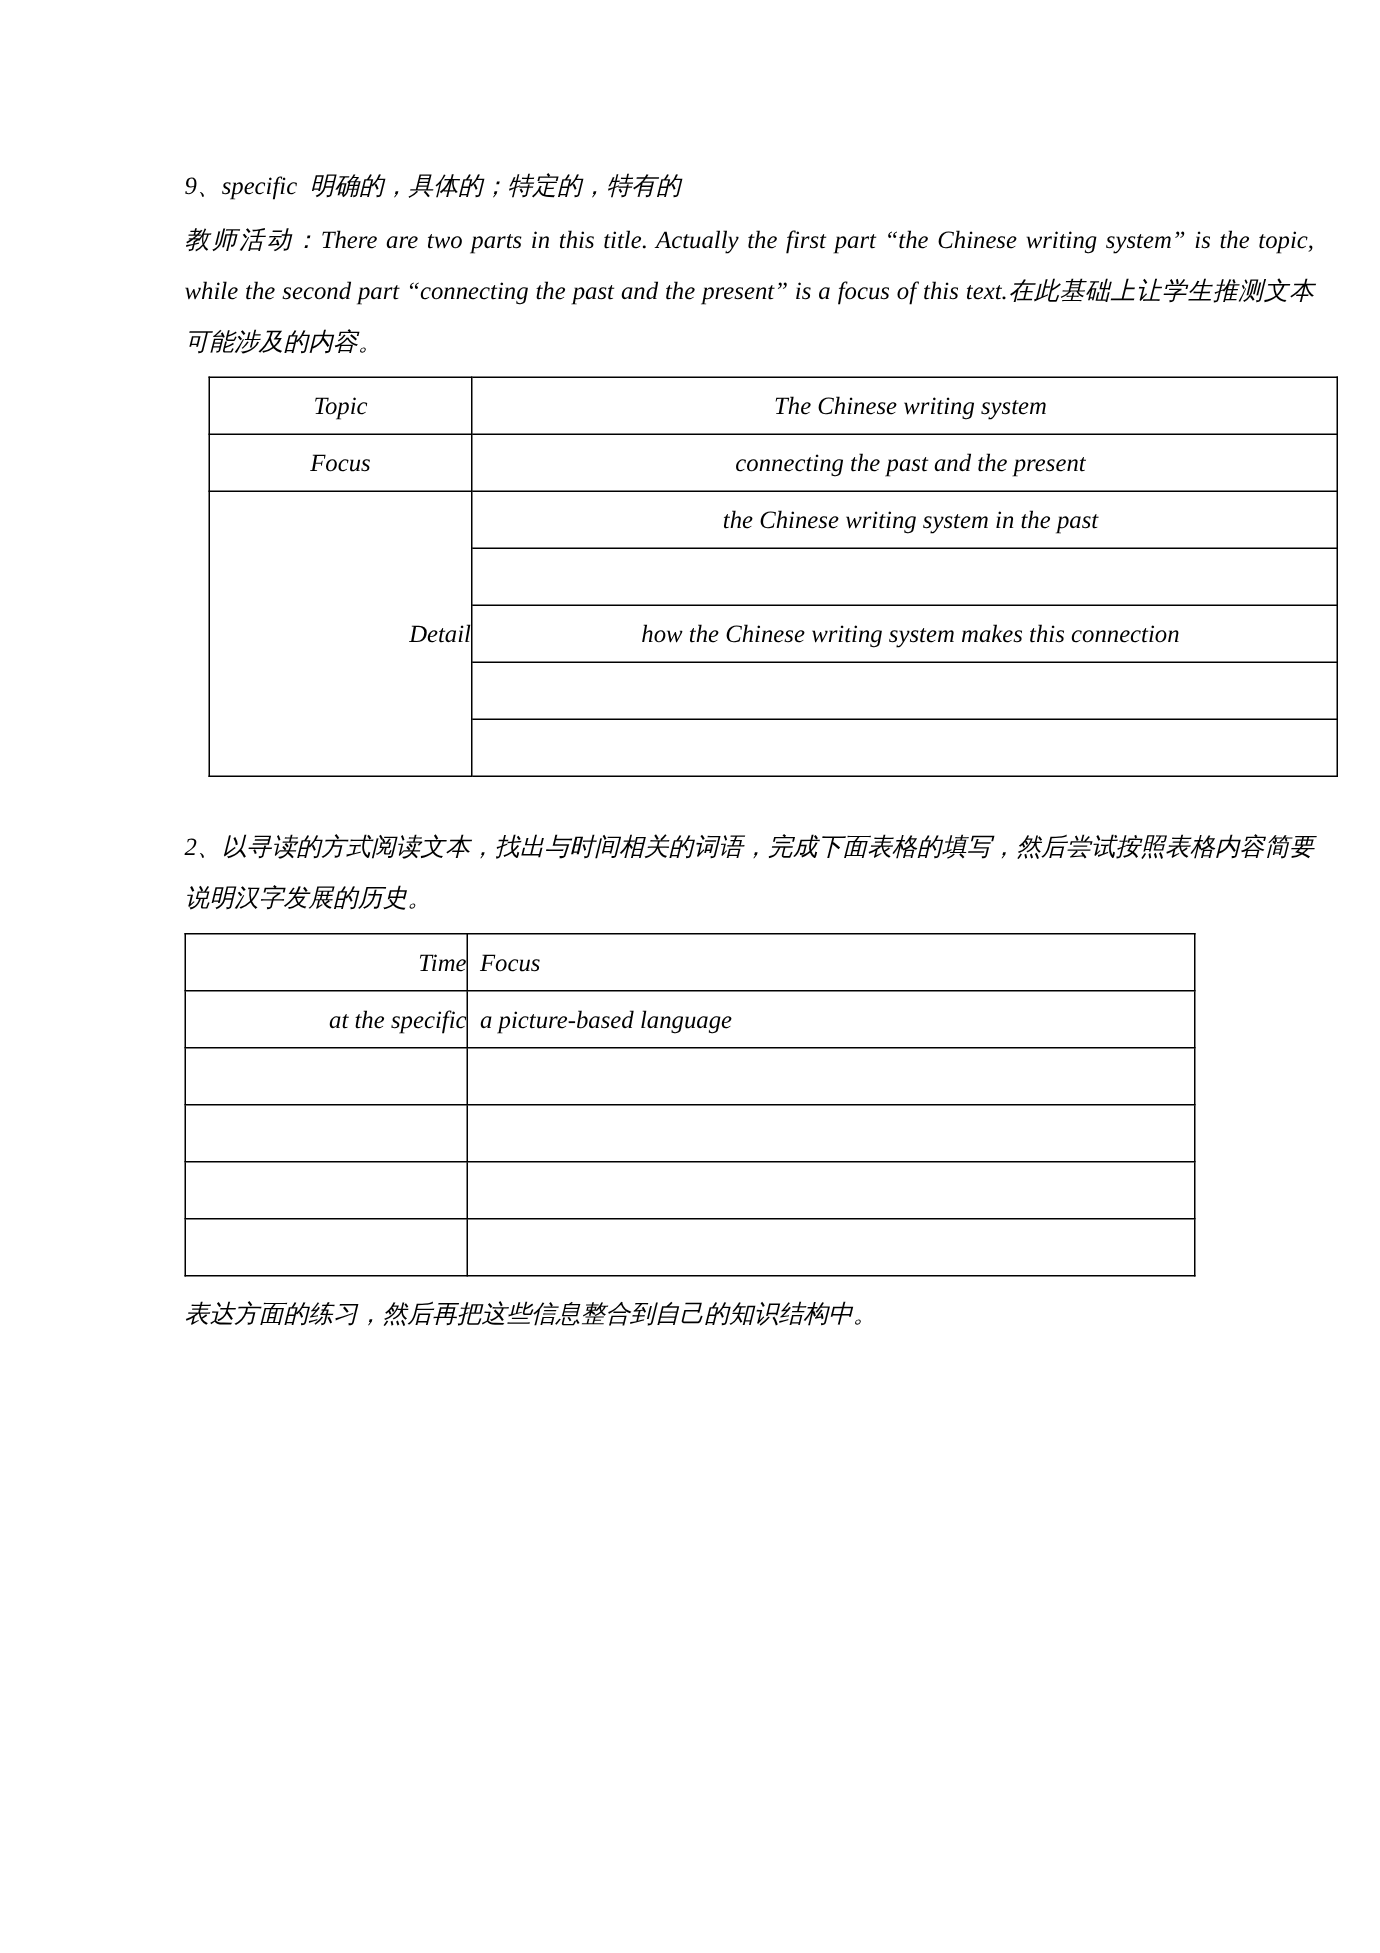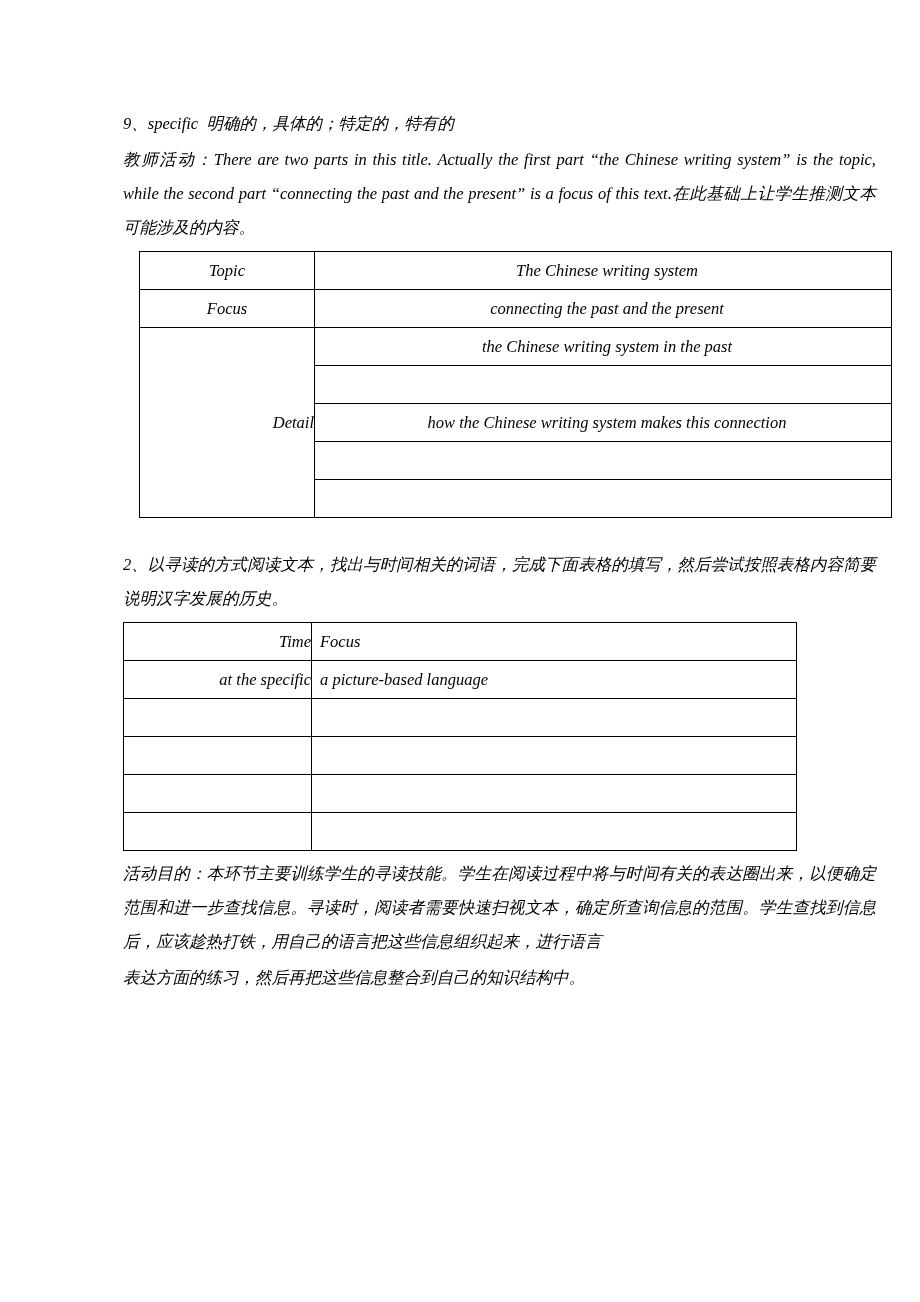--- a/index.html
+++ b/index.html
@@ -163,17 +163,16 @@
       </tr>
       <tr>
         <td class="time-col empty-cell"></td>
         <td class="event-col empty-cell"></td>
       </tr>
     </tbody>
   </table>
 
   <div class="block-gap-sm"></div>
 
-  <p class="para-just lastline-left">活动目的：本环节主要训练学生的寻读技能。学生在阅读过程中将与时间有关的表达圈出来，以便确定范围和进一步查找信息。寻读时，阅读者需要快速扫视文本，确定所查询信息的范围。学生查找到信息后，应该趁热打铁，用自己的语言把这些信息组织起来，进行语言</p>
 
   <div class="line">表达方面的练习，然后再把这些信息整合到自己的知识结构中。</div>
 
 </div>
 
 </body></html>

